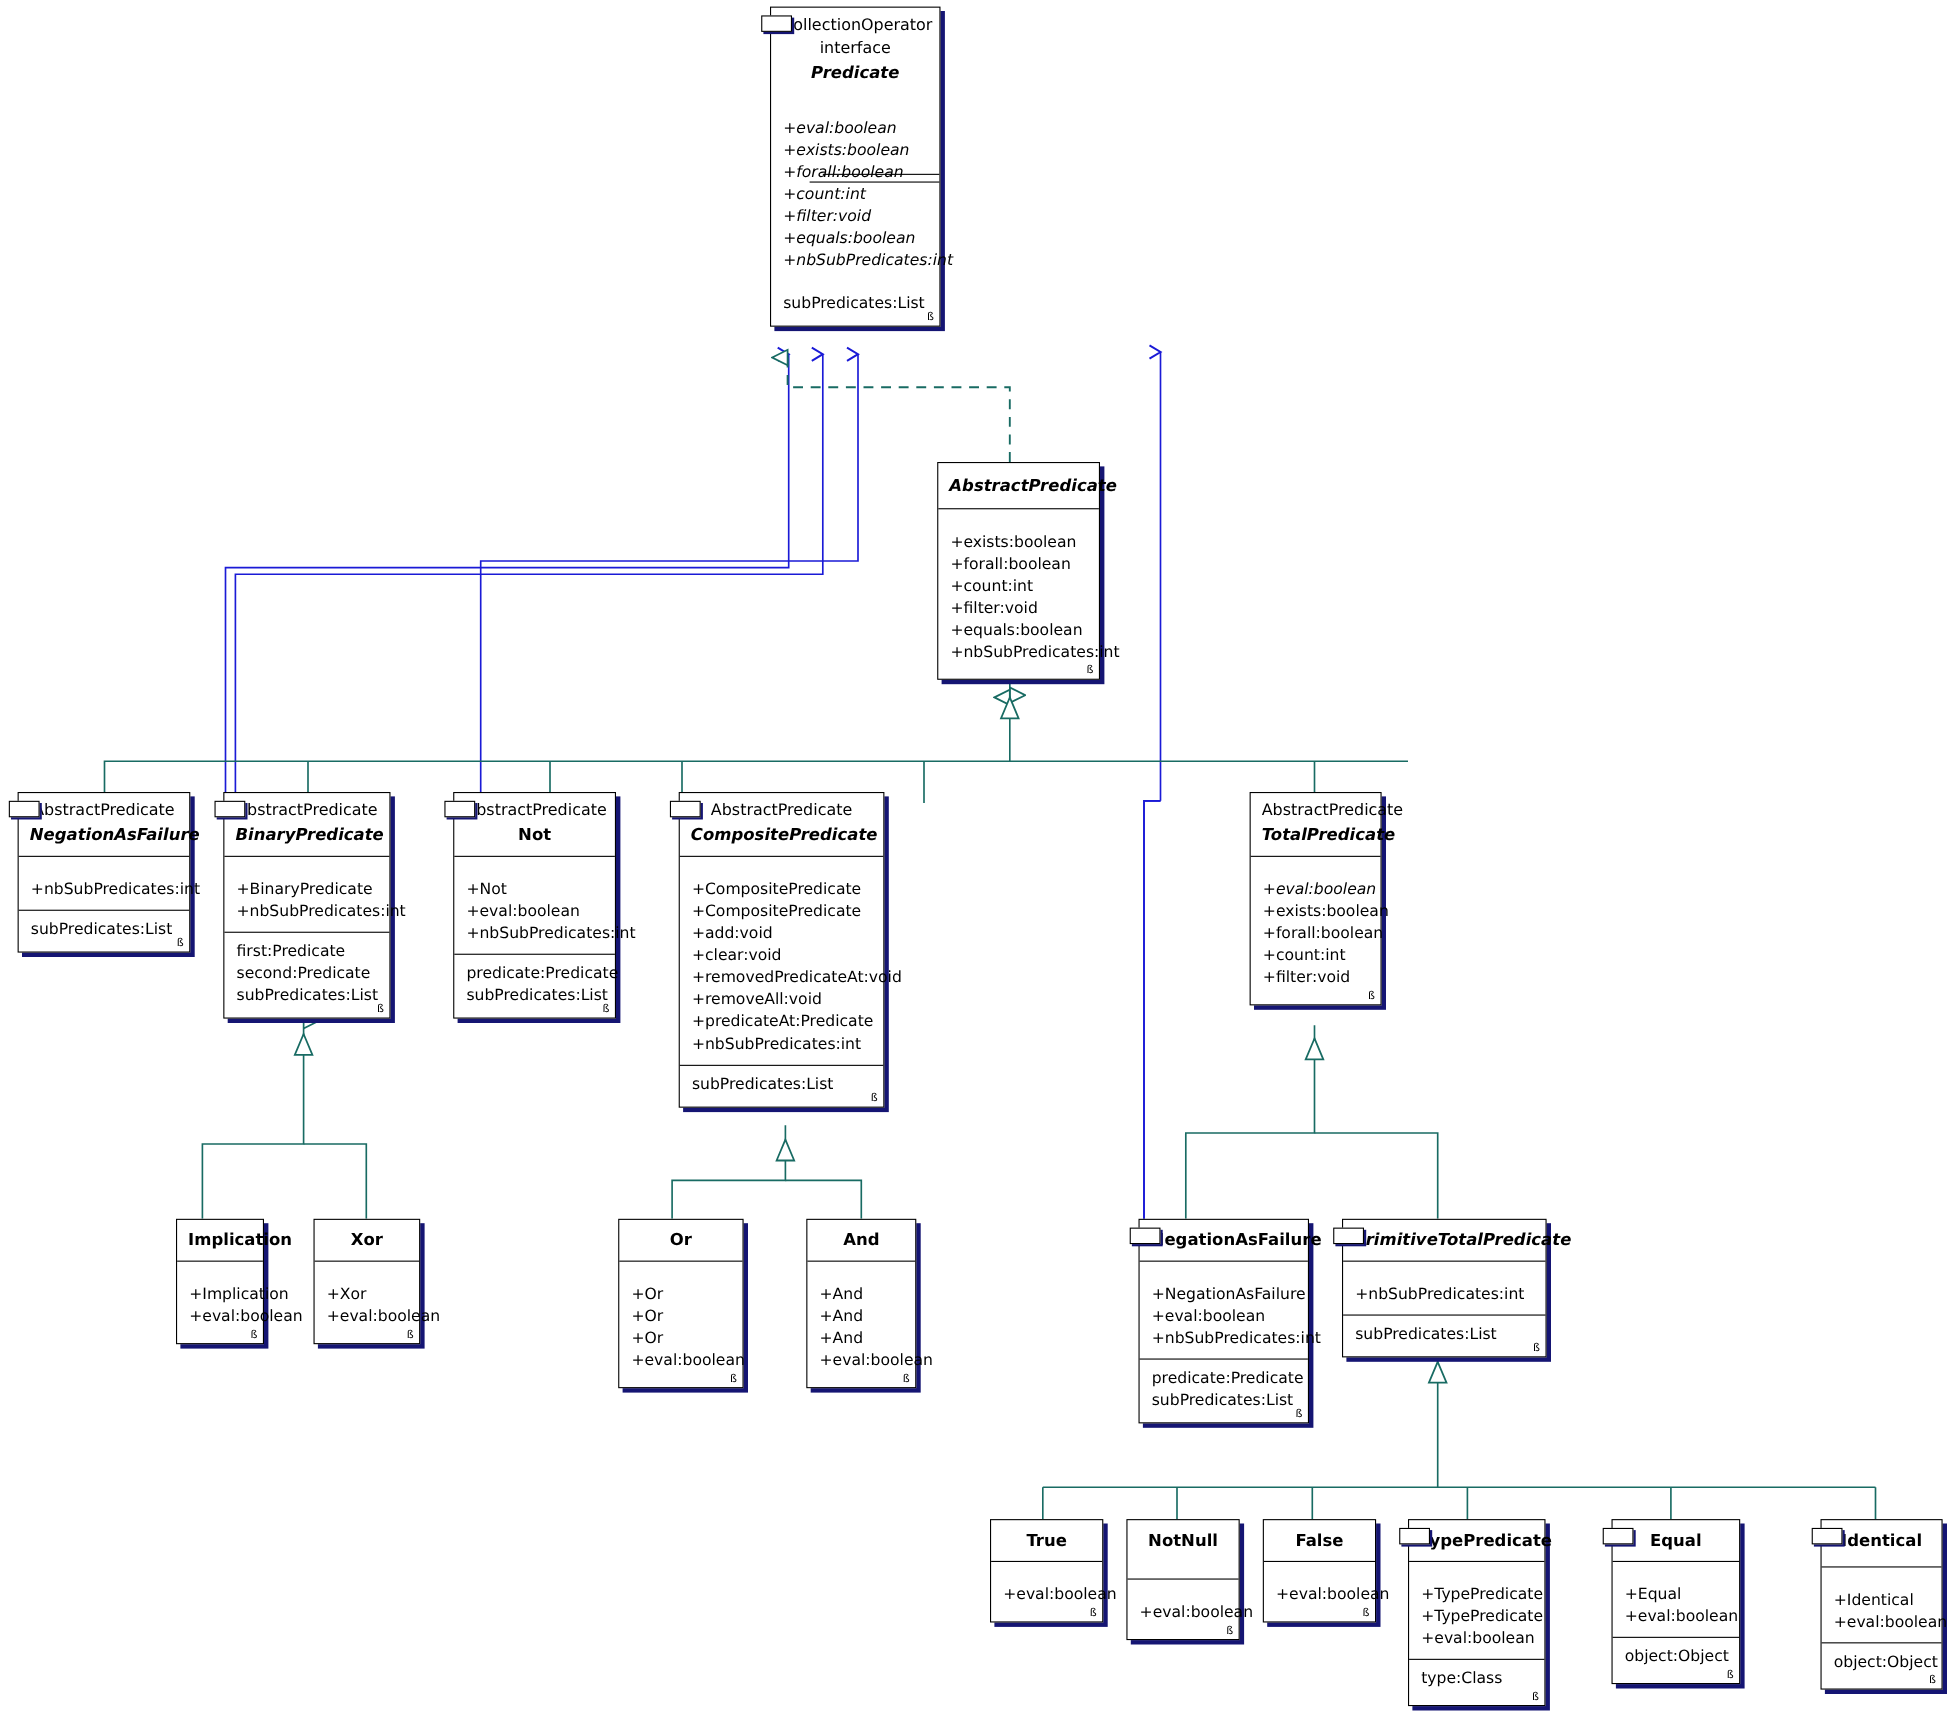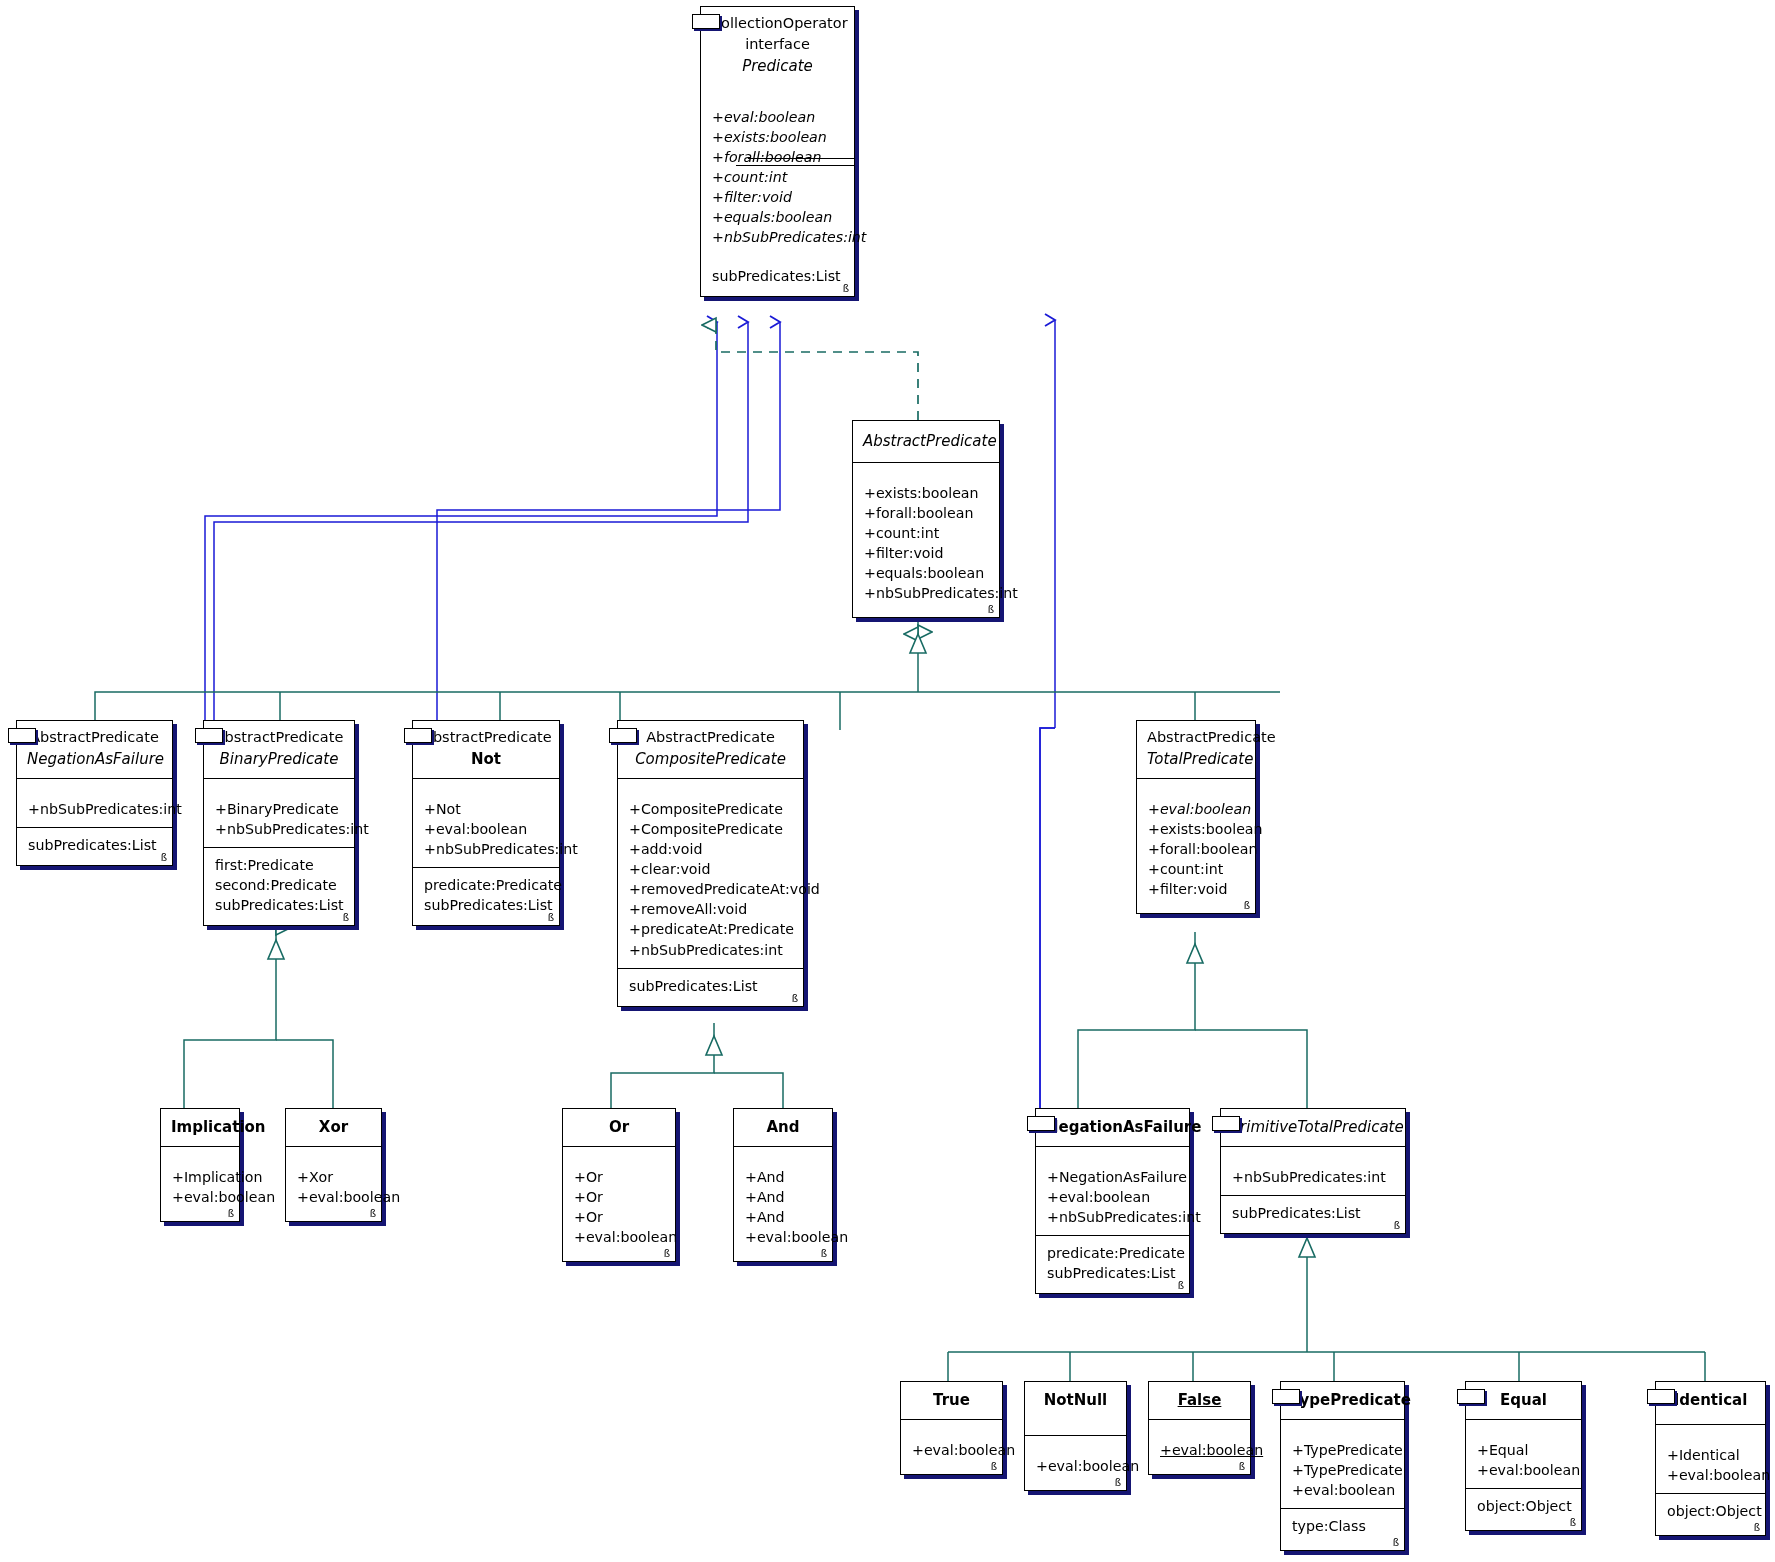--- a/index.html
+++ b/index.html
@@ -6,21 +6,21 @@
   body{font-family:"DejaVu Sans","Liberation Sans",sans-serif;}
   #canvas{position:relative;width:1775px;height:1562px;background:#fff;overflow:hidden;}
   svg#wires{position:absolute;left:0;top:0;width:1775px;height:1562px;pointer-events:none;}
 
   .uml{position:absolute;box-sizing:border-box;background:#ffffff;border:1.6px solid #000000;
        box-shadow:4px 4px 0 0 #151573;z-index:5;}
   .uml .sec{padding:5px 11px 7px 11px;}
   .uml .sec + .sec{border-top:1.6px solid #000;}
   .uml .hdr{padding:6px 10px 7px 10px;text-align:center;}
   .uml .stereo{font-size:14.5px;color:#000;line-height:1.45;}
-  .uml .cname{font-size:15px;font-weight:normal;color:#000;line-height:1.5;}
+  .uml .cname{font-size:15px;font-weight:bold;color:#000;line-height:1.5;}
   .uml .cname.it{font-style:italic;}
   .uml .cname.plain{font-weight:bold;}
   .uml .empty{height:13px;padding:0;border-top:1.6px solid #000;}
   .uml .row{font-size:14.2px;color:#000;line-height:1.42;white-space:nowrap;}
   .uml .row.it{font-style:italic;}
   .uml .sec.ops{padding-top:7px;padding-bottom:8px;}
   .uml .sec.attrs{padding-top:7px;padding-bottom:10px;}
 
   
   .plug{position:absolute;left:-9px;top:7px;width:26px;height:13px;border:1.6px solid #000;
@@ -337,21 +337,21 @@
     <div class="hdr" style="padding-top:7px;padding-bottom:23px;">
       <div class="cname plain">NotNull</div>
     </div>
     <div class="empty"></div>
     <div class="sec ops" style="position:relative;padding-bottom:14px;">
       <div class="row">+eval:boolean</div>
       <span class="lock">ß</span>
     </div>
   </div>
 
-  <div class="uml" style="left:1148px;top:1381px;width:103px;text-decoration:underline;">
+  <div class="uml" style="left:1148px;top:1381px;width:103px;">
     <div class="hdr" style="padding-top:7px;padding-bottom:7px;">
       <div class="cname plain">False</div>
     </div>
     <div class="empty"></div>
     <div class="sec ops" style="position:relative;padding-bottom:14px;">
       <div class="row">+eval:boolean</div>
       <span class="lock">ß</span>
     </div>
   </div>
 

